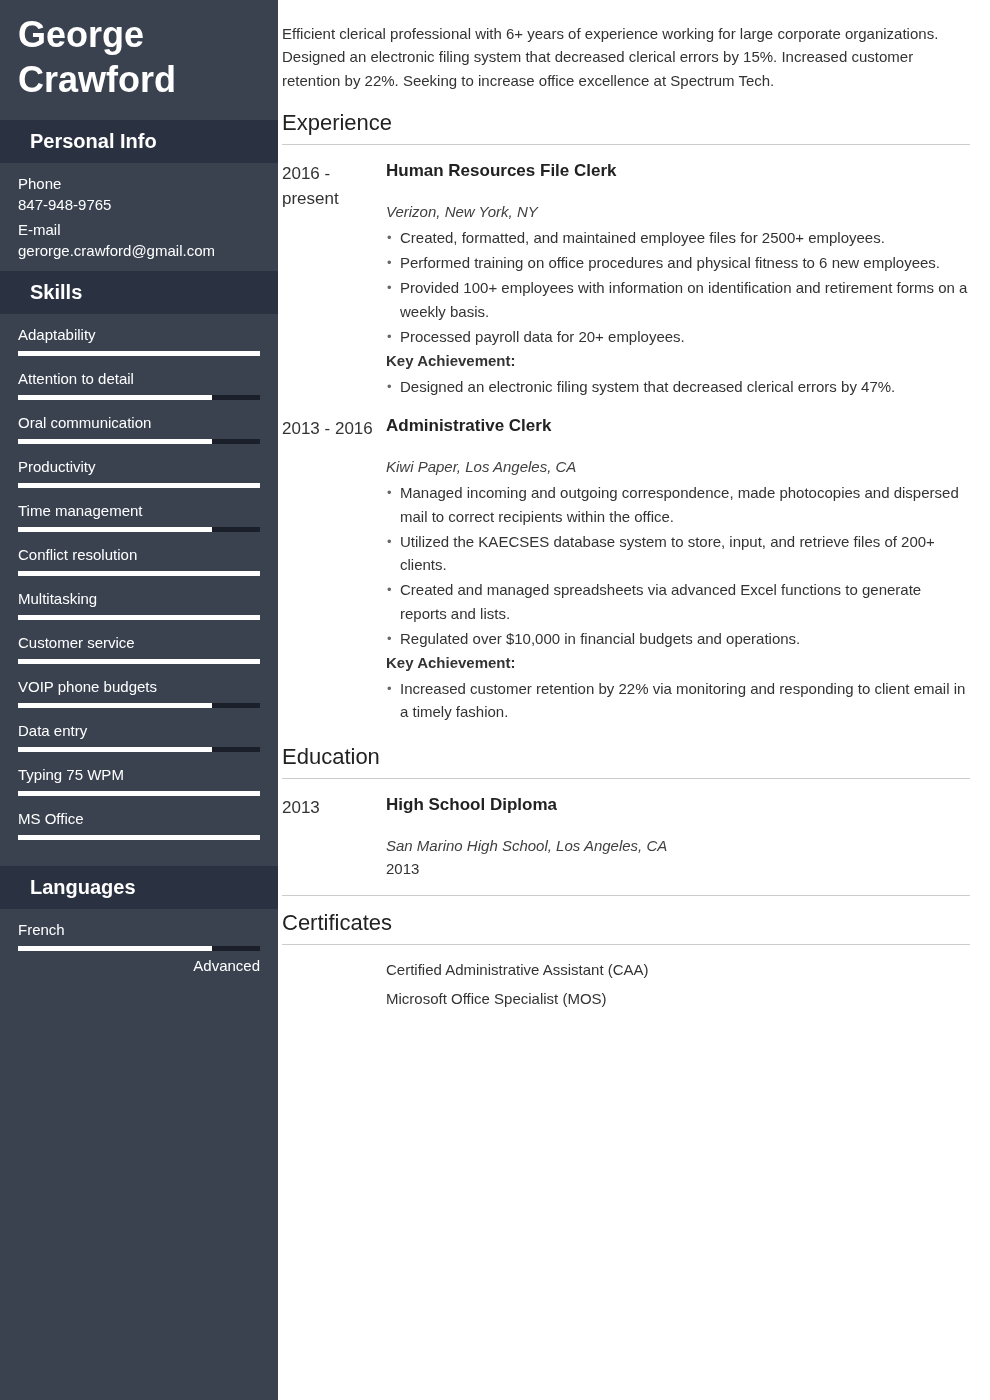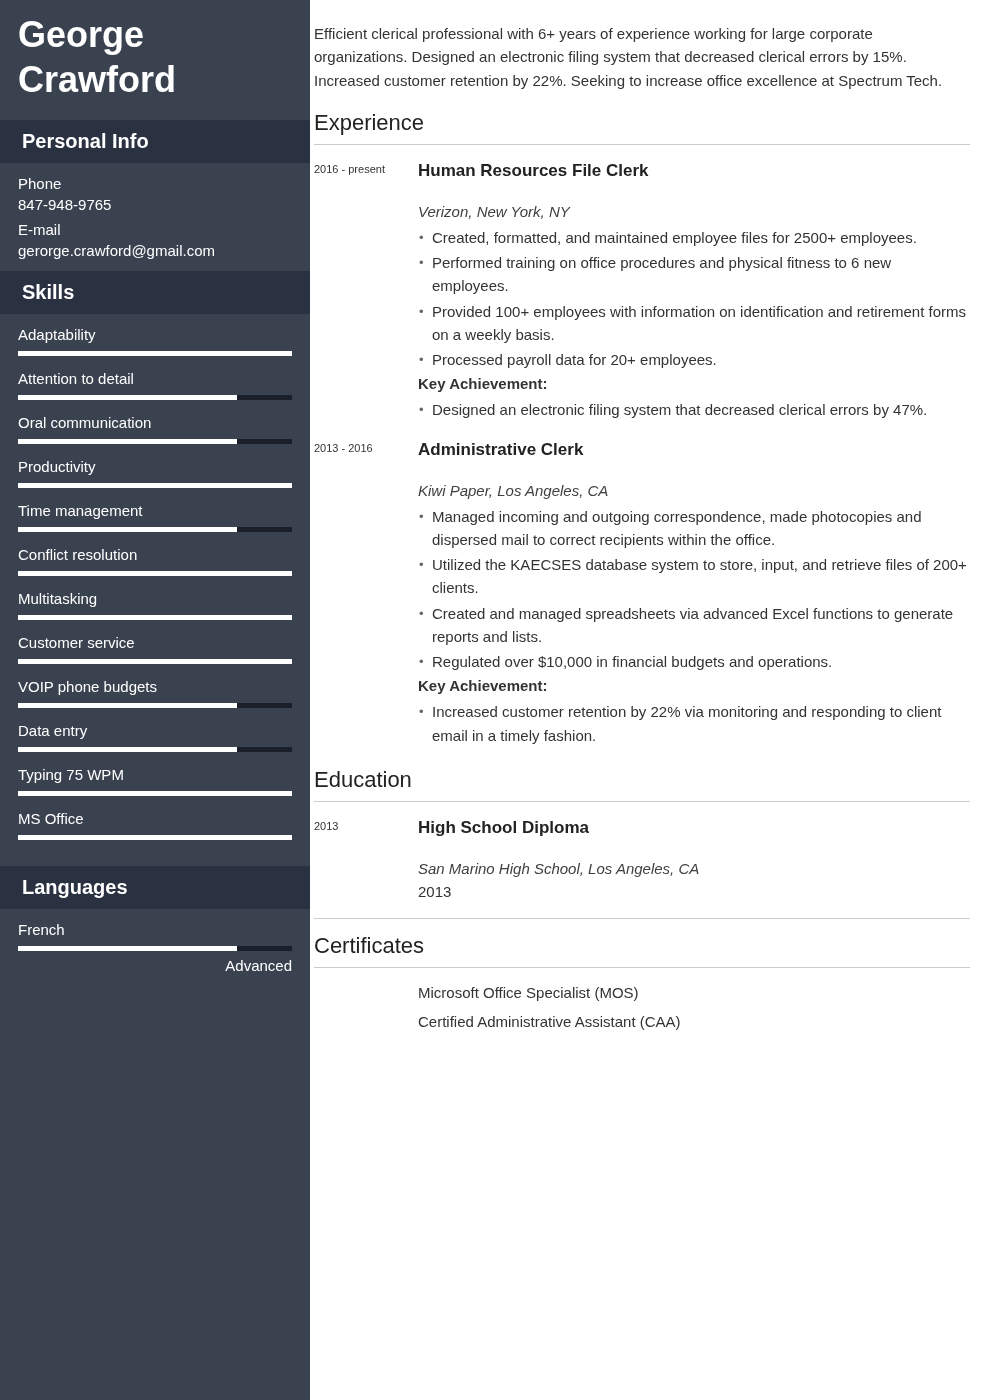--- a/index.html
+++ b/index.html
@@ -1,35 +1,35 @@
 <!DOCTYPE html>
 <html><head>
 <meta charset="utf-8">
 <style>
 * { margin: 0; padding: 0; box-sizing: border-box; }
 body { font-family: Arial, Helvetica, sans-serif; font-size: 15px; color: #333; background: #fff; width: 990px; }
 .page { display: flex; min-height: 1400px; }
-.sidebar { width: 310px; background: #3a4250; color: #fff; }
+.sidebar { width: 278px; background: #3a4250; color: #fff; }
 .main { flex: 1; padding: 22px 20px 22px 4px; }
 .name { padding: 12px 18px 18px 18px; }
 .name h1 { font-size: 36px; font-weight: 700; line-height: 1.25; }
-.side-heading { background: #2a3140; padding: 10px 22px; font-size: 20px; font-weight: 700; }
+.side-heading { background: #2a3140; padding: 10px 30px; font-size: 20px; font-weight: 700; }
 .side-block { padding: 12px 18px 12px 18px; }
 .info-label { font-weight: 400; font-size: 15px; margin-top: 8px; }
 .info-label:first-child { margin-top: 0; }
 .info-value { font-size: 15px; margin-top: 4px; }
 .skill { margin-bottom: 14px; }
 .skill-name { font-size: 15px; margin-bottom: 8px; }
 .bar { width: 100%; height: 5px; background: #1a1f2a; }
 .bar-fill { height: 100%; background: #fff; }
 .lang-level { text-align: right; font-size: 15px; margin-top: 6px; }
 .summary { font-size: 15px; line-height: 1.55; color: #333; }
 .section-heading { font-size: 22px; font-weight: 400; margin-top: 18px; padding-bottom: 8px; border-bottom: 1px solid #ccc; color: #222; }
 .entry { display: flex; margin-top: 16px; }
-.entry-date { width: 104px; flex-shrink: 0; font-size: 11px; color: #333; line-height: 1.5; }
+.entry-date { width: 104px; flex-shrink: 0; font-size: 17px; color: #333; line-height: 1.5; }
 .entry-body { flex: 1; }
 .entry-title { font-size: 17px; font-weight: 700; color: #222; }
 .entry-sub { font-style: italic; font-size: 15px; margin-top: 22px; color: #404040; }
 .entry-body ul { list-style: none; margin-top: 6px; }
 .entry-body li { position: relative; padding-left: 14px; font-size: 15px; line-height: 1.55; margin-bottom: 2px; }
 .entry-body li::before { content: "•"; position: absolute; left: 1px; color: #666; font-size: 13px; top: 2px; }
 .key-ach { font-weight: 700; font-size: 15px; margin-top: 4px; }
 .edu-year { font-size: 15px; margin-top: 6px; }
 .cert-list { margin-top: 16px; margin-left: 104px; }
 .cert-item { font-size: 15px; margin-bottom: 12px; }
@@ -186,17 +186,17 @@
             <div class="entry-title">High School Diploma</div>
             <div class="entry-sub">San Marino High School, Los Angeles, CA</div>
             <div class="edu-year">2013</div>
           </div>
         </div>
       </div>
 
     <div class="section-divider"></div>
     <h2 class="section-heading" style="border-bottom:1px solid #ccc; margin-top:14px;">Certificates</h2>
     <div class="cert-list" id="cert-list">
+        <div class="cert-item">Certified Administrative Assistant (CAA)</div>
         <div class="cert-item">Microsoft Office Specialist (MOS)</div>
-        <div class="cert-item">Certified Administrative Assistant (CAA)</div>
       </div>
   </main>
 </div>
 
 </body></html>

